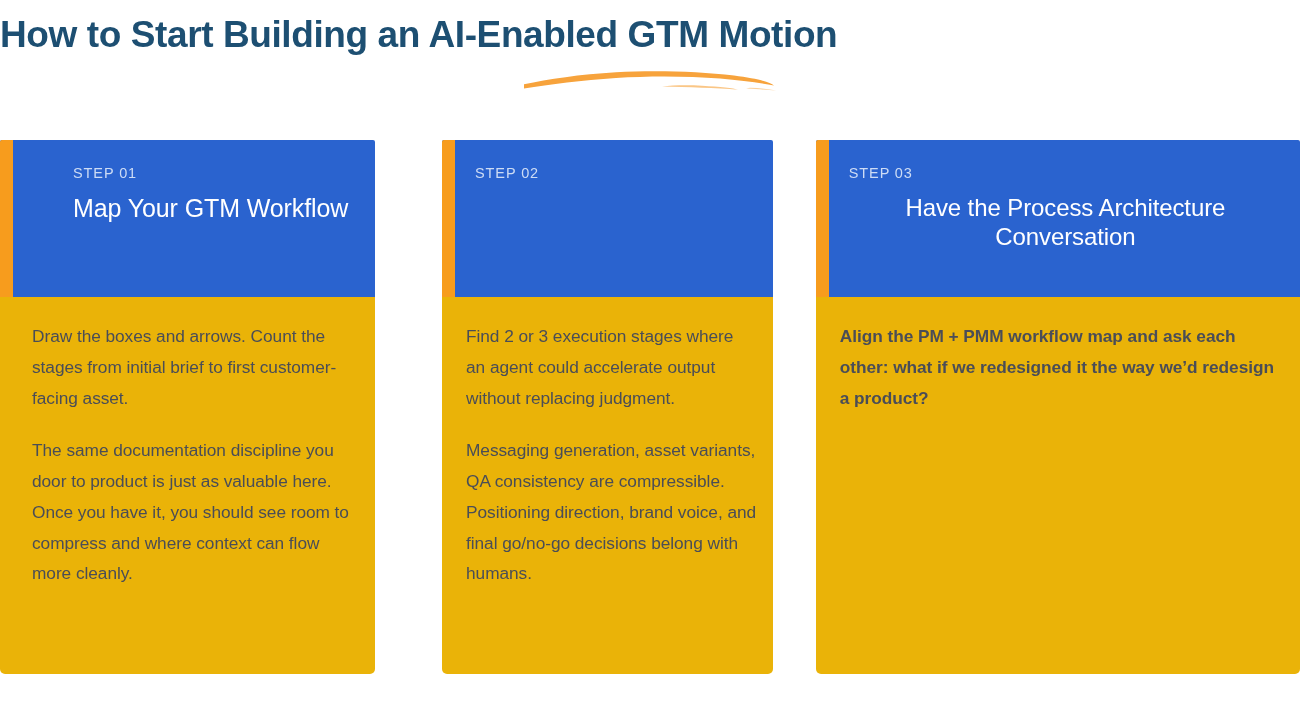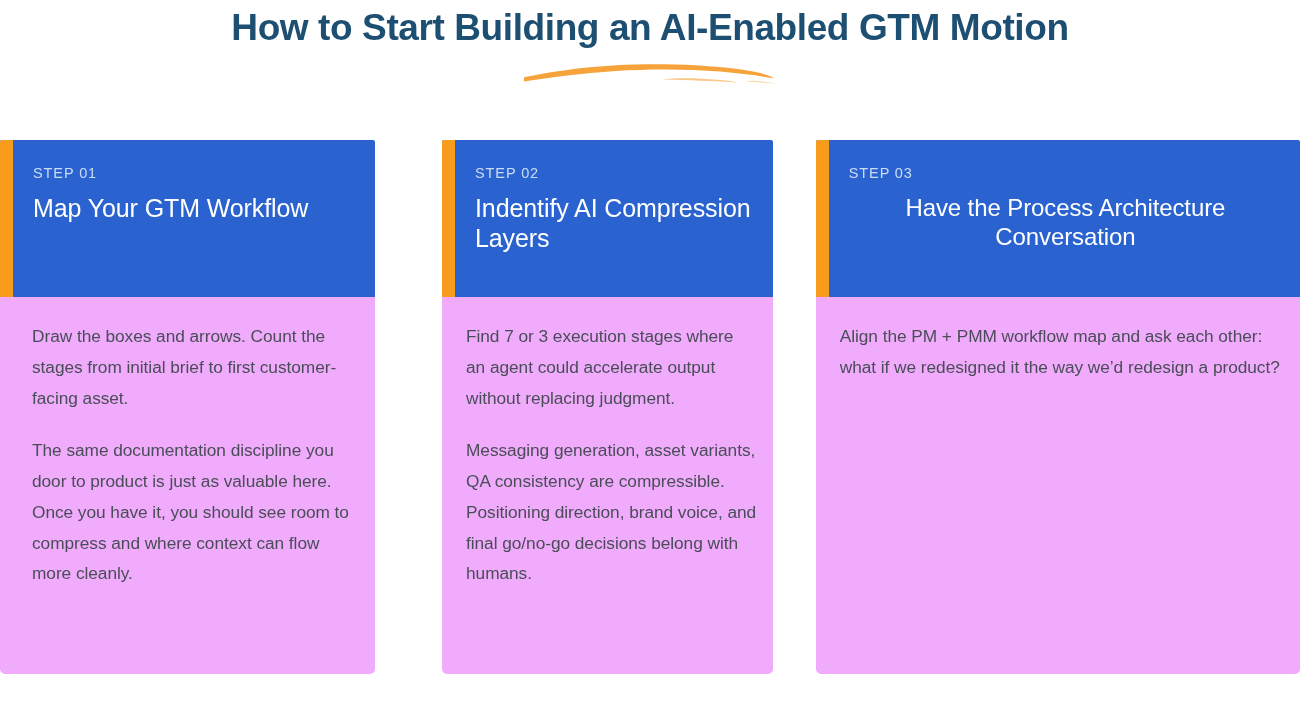--- a/index.html
+++ b/index.html
@@ -11,22 +11,22 @@
     height: 713px;
     background: #ffffff;
     font-family: "Liberation Sans", sans-serif;
     overflow: hidden;
     position: relative;
   }
 
   
   .header {
     width: 1300px;
-    padding-top: 7px;
-    text-align: center;
+    padding-top: 14px;
+    text-align: left;
   }
   .page-title {
     font-family: "Liberation Sans", sans-serif;
     font-size: 37px;
     font-weight: bold;
     letter-spacing: -0.4px;
     color: #1d4f72;
     line-height: 1.15;
     margin: 0;
     white-space: nowrap;
@@ -66,21 +66,21 @@
   .card-2 { width: 336px; margin-left: 67px; }
   .card-3 { width: 492px; margin-left: 43px; }
 
   .card-head {
     position: relative;
     display: flex;
     background: #2a63cf;
     border-radius: 2px 2px 0 0;
     overflow: hidden;
   }
-  .card-1 .card-head { height: 157px; }
+  .card-1 .card-head { height: 157px; gap: 40px; }
   .card-2 .card-head { height: 157px; }
   .card-3 .card-head { height: 157px; }
 
   .accent-bar {
     width: 13px;
     flex: 0 0 13px;
     background: #f79c1d;
   }
   .card-3 .accent-bar { background: #f79c1d; }
 
@@ -102,28 +102,28 @@
     font-weight: 400;
     color: #ffffff;
     line-height: 1.23;
     margin: 0;
     letter-spacing: -0.1px;
   }
   .card-3 .card-title { font-size: 24px; text-align: center; }
 
   .card-body {
     flex: 1 1 auto;
-    background: #f0abfc;
+    background: #eab308;
     border-radius: 0 0 5px 5px;
     padding: 24px 4px 20px 32px;
     box-sizing: border-box;
   }
   .card-1 .card-body { padding-left: 32px; padding-right: 18px; }
   .card-2 .card-body { padding-left: 24px; padding-right: 16px; }
-  .card-3 .card-body { padding-left: 24px; padding-right: 14px; }
+  .card-3 .card-body { padding-left: 24px; padding-right: 14px; font-weight: bold; }
 
   .body-para {
     font-size: 17.3px;
     line-height: 1.78;
     color: #4a4d57;
     margin: 0 0 22px 0;
     letter-spacing: -0.05px;
   }
   .body-para:last-child { margin-bottom: 0; }
 </style>
@@ -155,25 +155,24 @@
       <p class="body-para">Draw the boxes and arrows. Count the stages from initial brief to first customer-facing asset.</p>
       <p class="body-para">The same documentation discipline you door to product is just as valuable here. Once you have it, you should see room to compress and where context can flow more cleanly.</p>
     </div>
   </div>
 
   <div class="card card-2">
     <div class="card-head">
       <div class="accent-bar"></div>
       <div class="head-text">
         <p class="step-label">STEP 02</p>
-        <p class="card-title">Indentify AI Compression Layers</p>
       </div>
     </div>
     <div class="card-body">
-      <p class="body-para">Find 7 or 3 execution stages where an agent could accelerate output without replacing judgment.</p>
+      <p class="body-para">Find 2 or 3 execution stages where an agent could accelerate output without replacing judgment.</p>
       <p class="body-para">Messaging generation, asset variants, QA consistency are compressible. Positioning direction, brand voice, and final go/no-go decisions belong with humans.</p>
     </div>
   </div>
 
   <div class="card card-3">
     <div class="card-head">
       <div class="accent-bar"></div>
       <div class="head-text">
         <p class="step-label">STEP 03</p>
         <p class="card-title">Have the Process Architecture Conversation</p>

